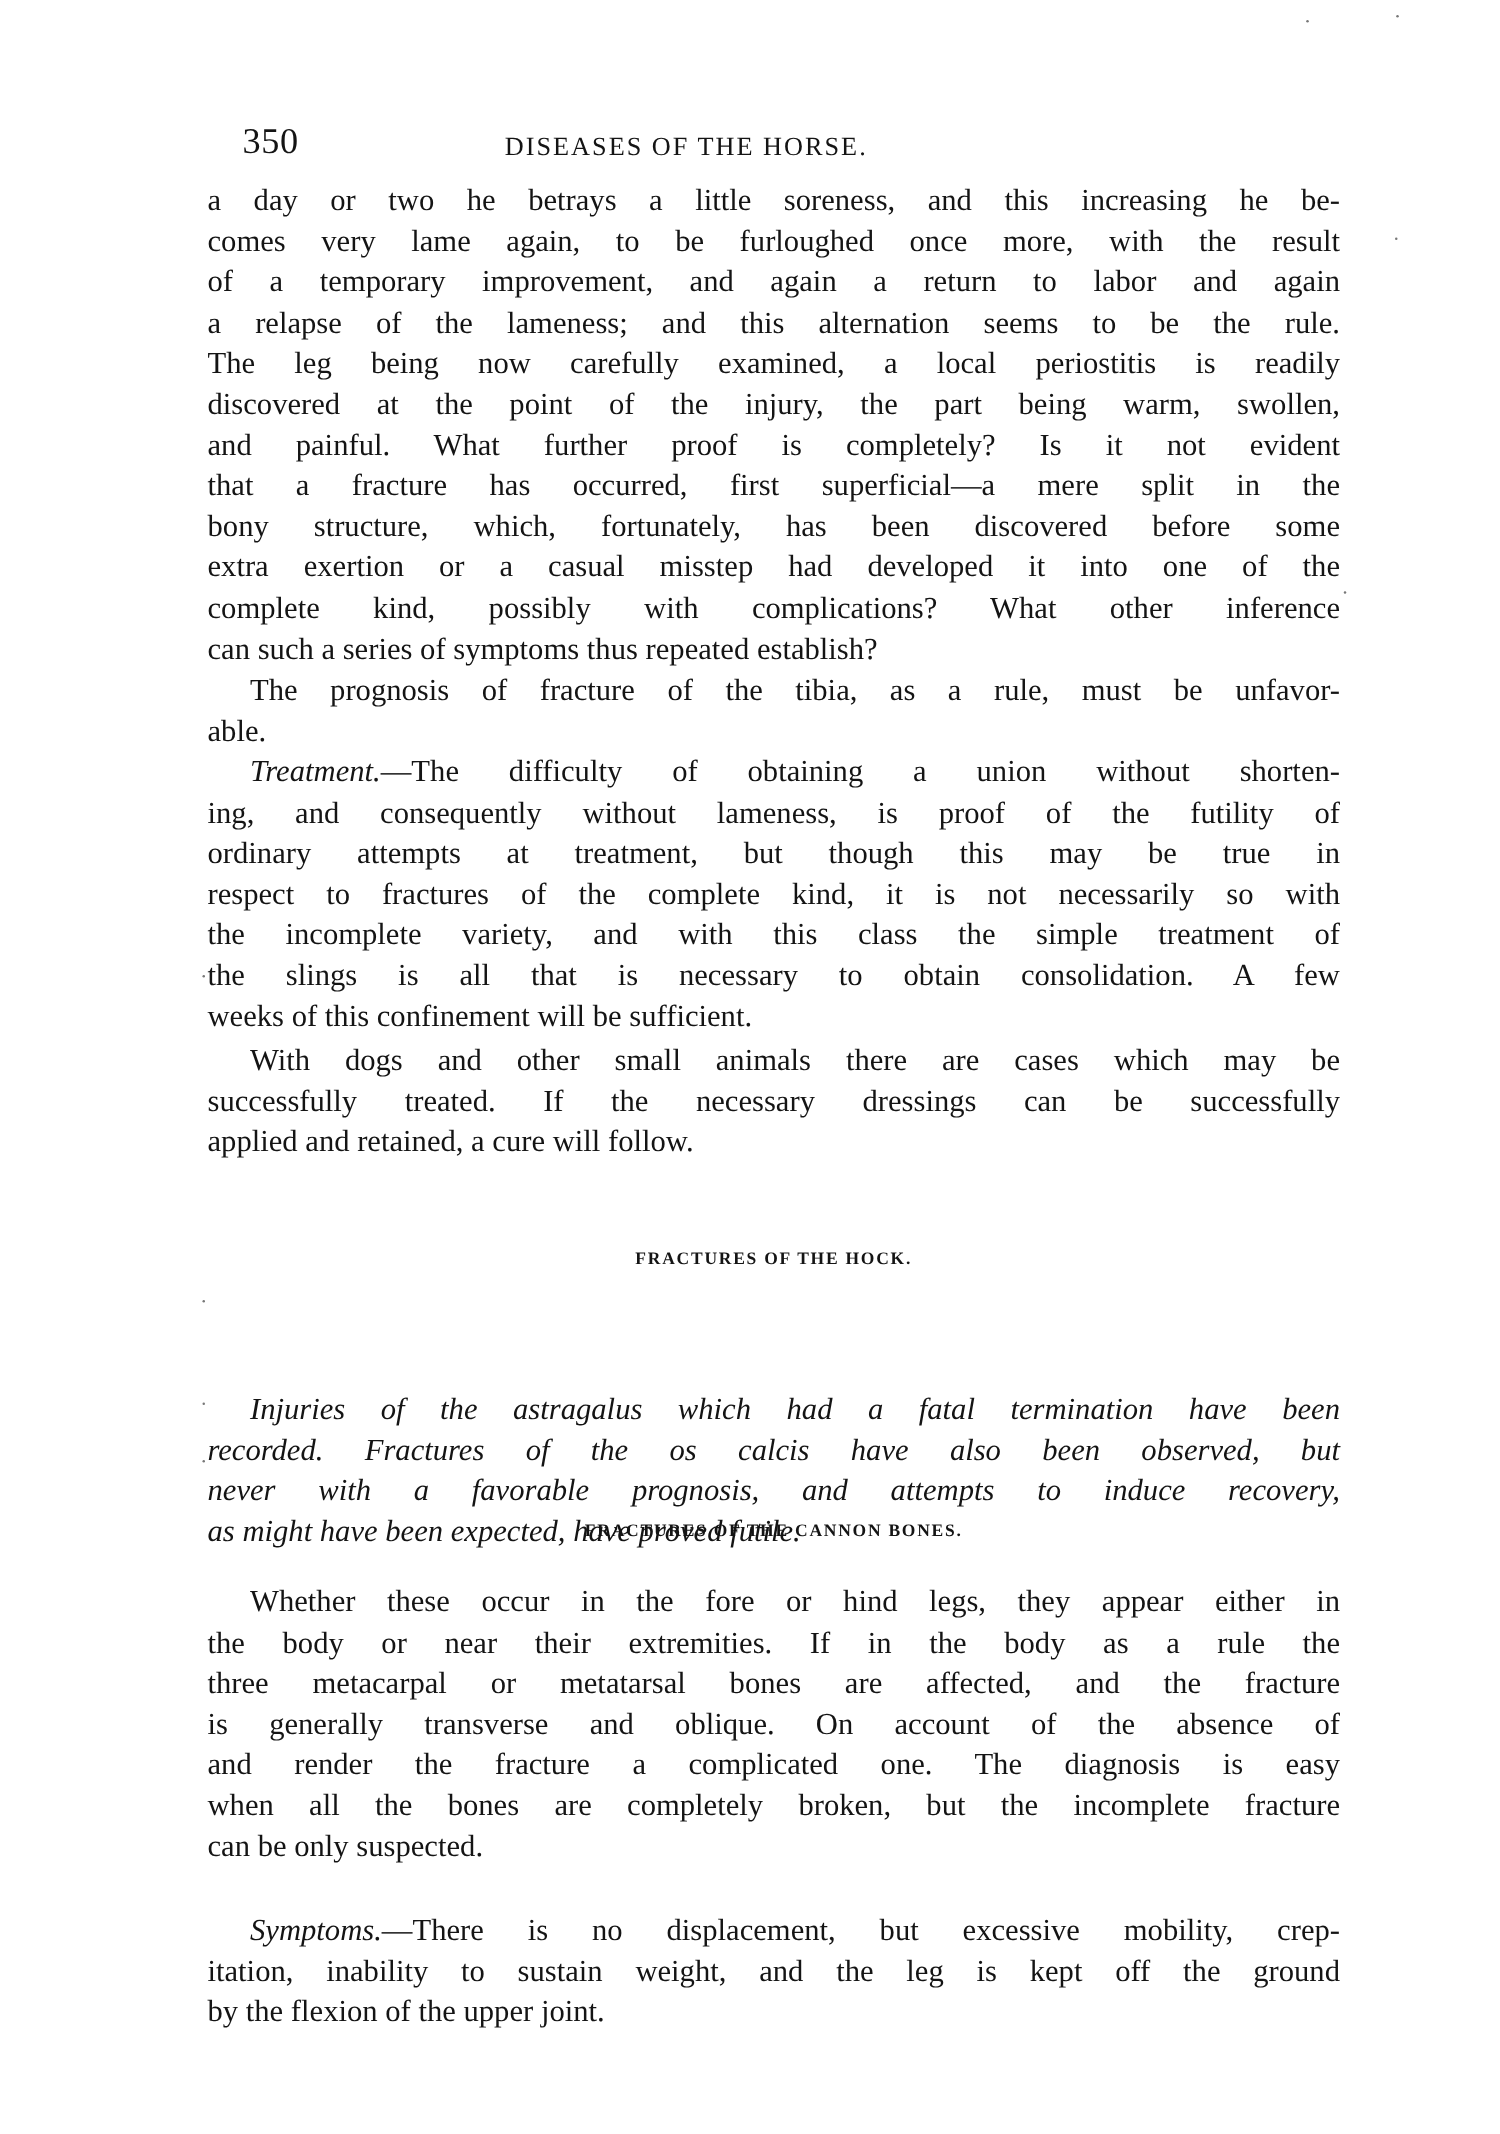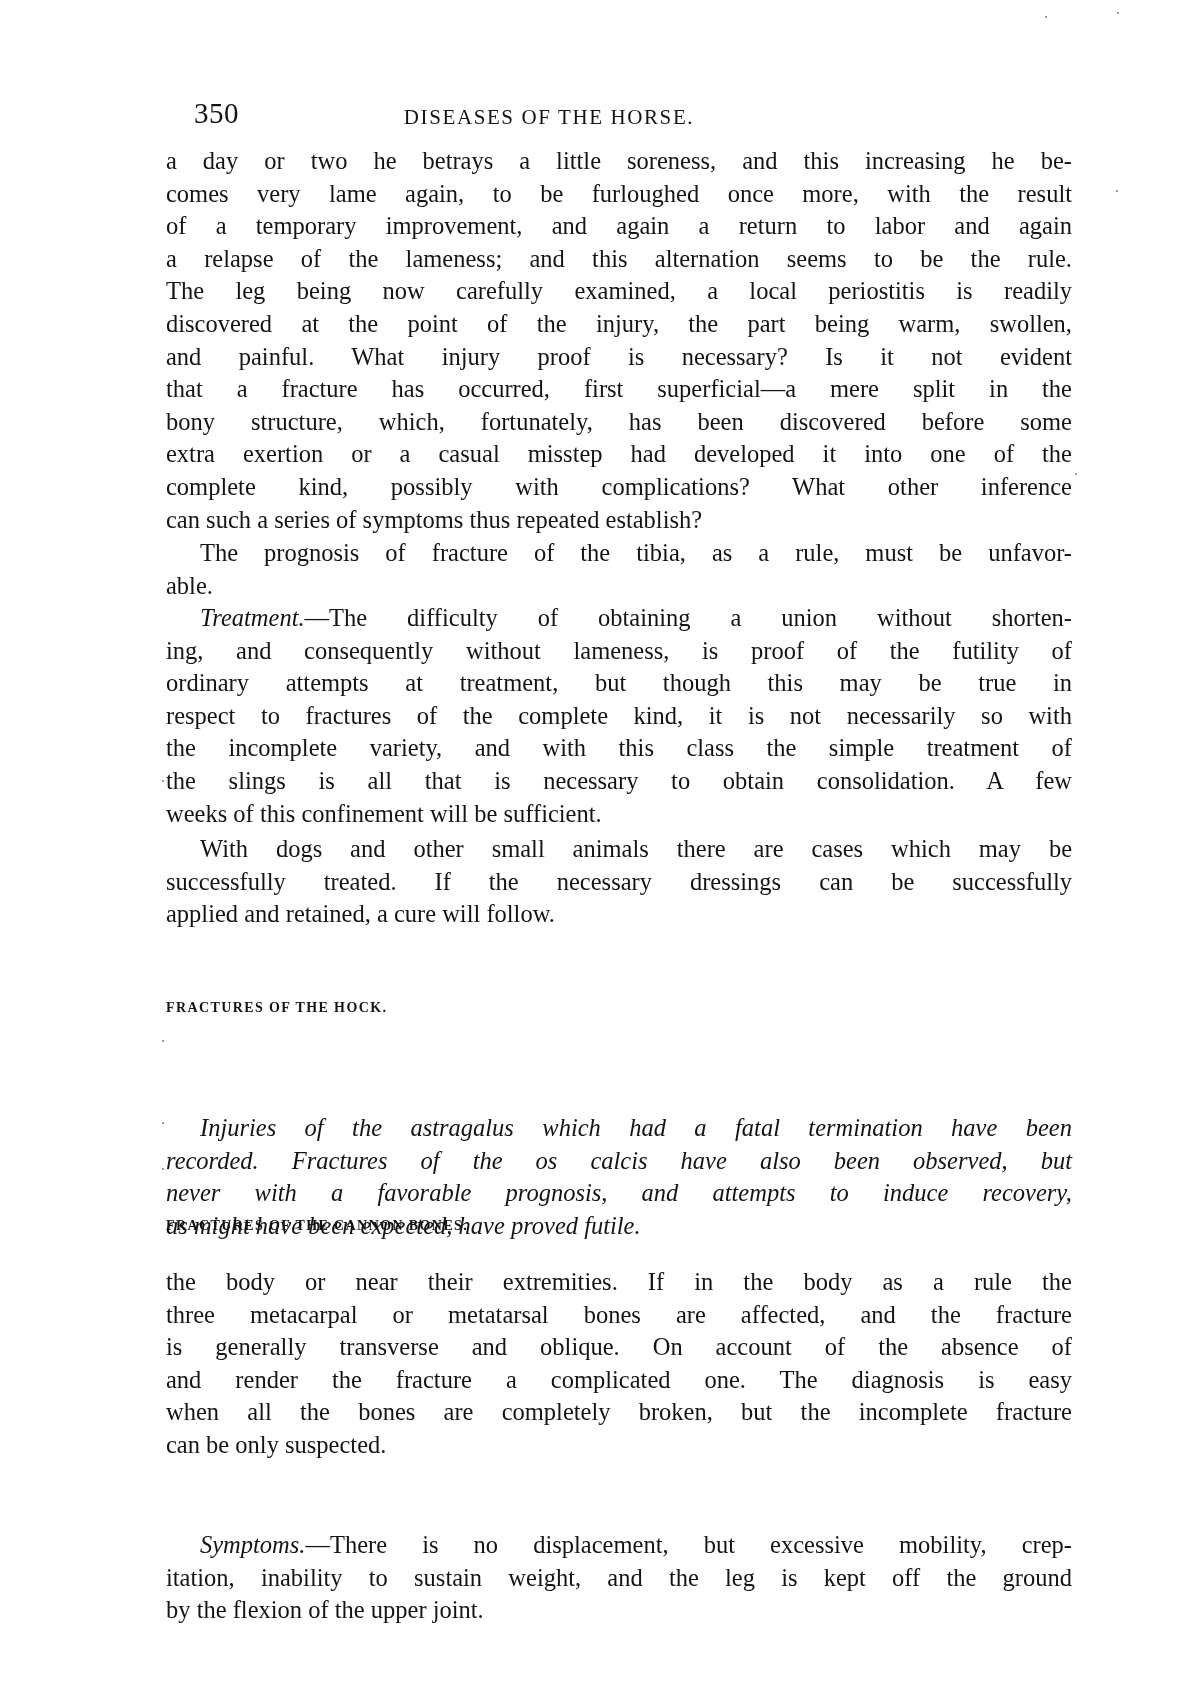--- a/index.html
+++ b/index.html
@@ -66,21 +66,21 @@
     .line.indent {
       padding-left: 34px;
     }
     .it {
       font-style: italic;
     }
     .section-head {
       position: absolute;
       left: 0;
       width: 906px;
-      text-align: left;
+      text-align: center;
       font-size: 14px;
       font-weight: bold;
       letter-spacing: 1.4px;
       text-transform: uppercase;
     }
     .speck {
       position: absolute;
       background: #777;
       width: 2px;
       height: 2px;
@@ -97,21 +97,21 @@
     <span class="running-title">DISEASES OF THE HORSE.</span>
   </div>
 
   <div class="block" style="top:145px;">
     <span class="line">a day or two he betrays a little soreness, and this increasing he be-</span>
     <span class="line">comes very lame again, to be furloughed once more, with the result</span>
     <span class="line">of a temporary improvement, and again a return to labor and again</span>
     <span class="line">a relapse of the lameness; and this alternation seems to be the rule.</span>
     <span class="line">The leg being now carefully examined, a local periostitis is readily</span>
     <span class="line">discovered at the point of the injury, the part being warm, swollen,</span>
-    <span class="line">and painful.  What injury proof is necessary?  Is it not evident</span>
+    <span class="line">and painful.  What further proof is completely?  Is it not evident</span>
     <span class="line">that a fracture has occurred, first superficial—a mere split in the</span>
     <span class="line">bony structure, which, fortunately, has been discovered before some</span>
     <span class="line">extra exertion or a casual misstep had developed it into one of the</span>
     <span class="line">complete kind, possibly with complications?  What other inference</span>
     <span class="line last">can such a series of symptoms thus repeated establish?</span>
   </div>
 
   <div class="block" style="top:537px;">
     <span class="line indent">The prognosis of fracture of the tibia, as a rule, must be unfavor-</span>
     <span class="line last">able.</span>
@@ -136,20 +136,21 @@
   <div class="section-head" style="top:1000px;">FRACTURES OF THE HOCK.</div>
   <div class="block" style="top:1112px;font-style:italic;">
     <span class="line indent">Injuries of the astragalus which had a fatal termination have been</span>
     <span class="line">recorded.  Fractures of the os calcis have also been observed, but</span>
     <span class="line">never with a favorable prognosis, and attempts to induce recovery,</span>
     <span class="line last">as might have been expected, have proved futile.</span>
   </div>
 
   <div class="section-head" style="top:1218px;">FRACTURES OF THE CANNON BONES.</div>
   <div class="block" style="top:1266px;">
+    <span class="line indent">Whether these occur in the fore or hind legs, they appear either in</span>
     <span class="line">the body or near their extremities.  If in the body as a rule the</span>
     <span class="line">three metacarpal or metatarsal bones are affected, and the fracture</span>
     <span class="line">is generally transverse and oblique.  On account of the absence of</span>
     <span class="line">and render the fracture a complicated one.  The diagnosis is easy</span>
     <span class="line">when all the bones are completely broken, but the incomplete fracture</span>
     <span class="line last">can be only suspected.</span>
   </div>
 
   <div class="block" style="top:1529px;">
     <span class="line indent"><span class="it">Symptoms.</span><span>—There is no displacement, but excessive mobility, crep-</span></span>

